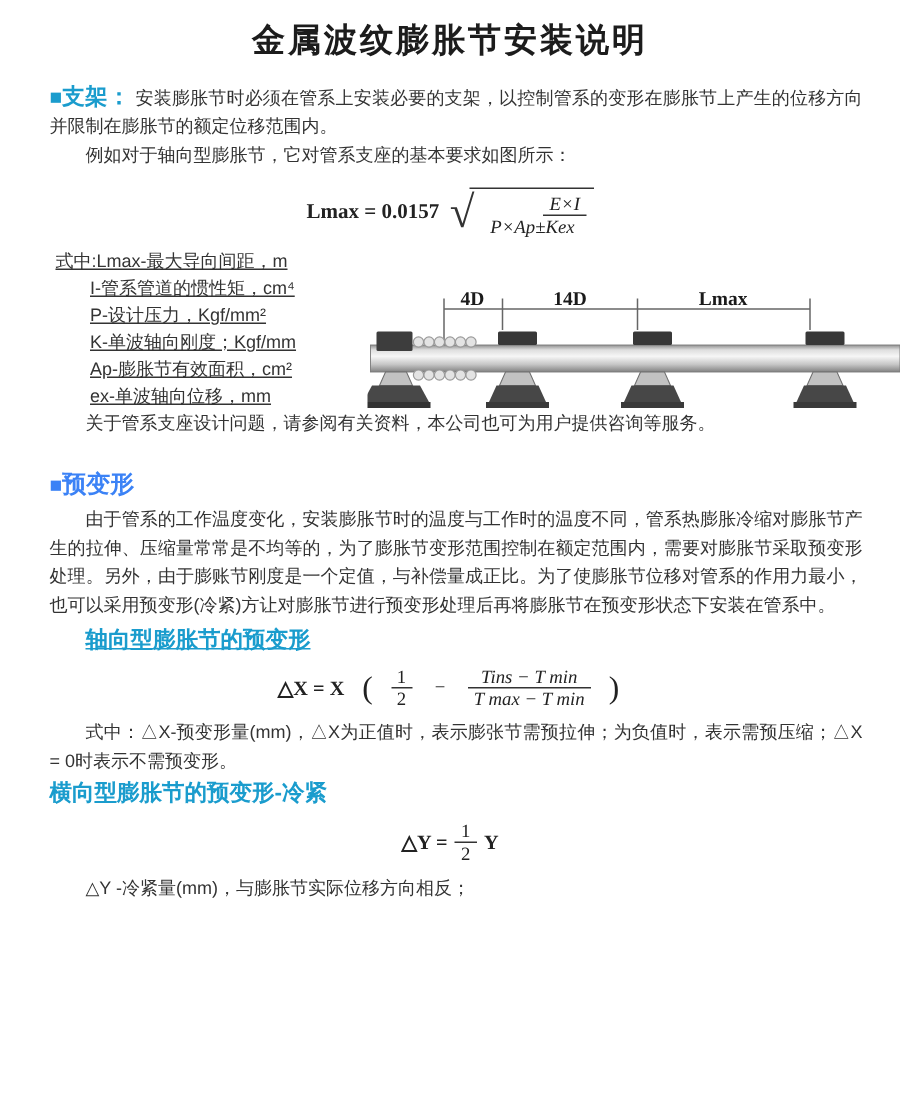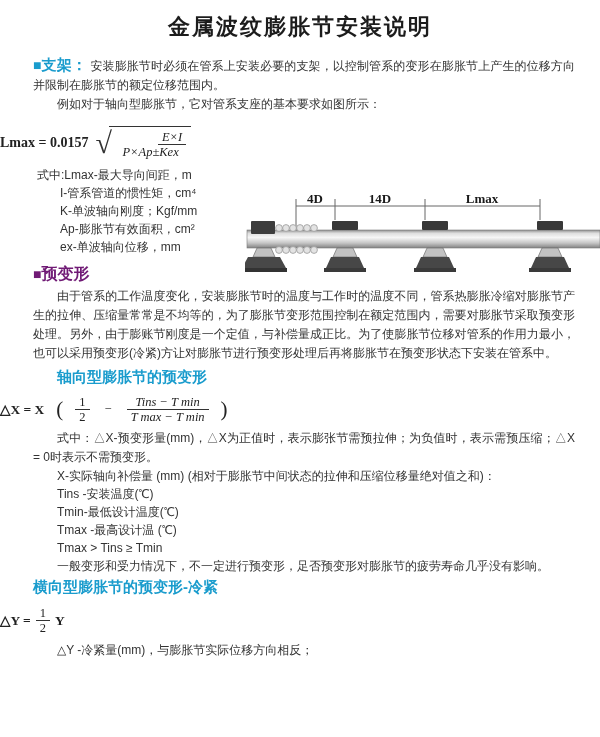--- a/index.html
+++ b/index.html
@@ -29,48 +29,48 @@
   .indent{text-indent:24px;}
   .p1{margin-top:13px;}
   .sec-inline-head{
     color:#1a9ccd;
     font-weight:bold;
     font-size:15px;
   }
   .sq{font-size:14px;}
   
   .formula{
-    display:flex;align-items:center;
+    display:flex;justify-content:center;align-items:center;
     font-family:"Liberation Serif",serif;color:#222;
   }
   .f1{margin:9px 0 5px 0;height:38px;}
   .f-lhs{font-weight:bold;font-size:14px;margin-right:7px;}
   .sqrt-wrap{display:flex;align-items:flex-end;}
   .sqrt-glyph{font-size:30px;line-height:32px;margin-right:-3px;font-weight:400;color:#333;}
   .rooted{border-top:1.6px solid #333;padding:1px 5px 0 6px;}
   .frac{display:inline-flex;flex-direction:column;align-items:center;font-size:12.5px;line-height:14px;}
   .frac.it{font-style:italic;}
   .frac .num{padding:0 4px;}
   .frac .den{border-top:1px solid #333;padding:0 4px;}
   .rooted .num{border-bottom:1px solid #333;margin-left:43px;}
   
-  .defs{margin-left:37px;line-height:18px;}
+  .defs{margin-left:37px;line-height:18px;text-decoration:underline;}
   .defs .def-line{white-space:nowrap;}
   .defs .def-line:not(:first-child){padding-left:23px;}
   .note-line{margin-left:37px;line-height:18.5px;white-space:nowrap;}
   .note-line.svc{margin-left:37px;text-indent:20px;}
   
   .sec-head{
-    margin:7px 0 2px 33px;
-    color:#701a75;font-weight:bold;font-size:16px;line-height:22px;
+    margin:20px 0 2px 33px;
+    color:#3b82f6;font-weight:bold;font-size:16px;line-height:22px;
   }
   .sub-head{
     color:#1a9ccd;font-weight:bold;font-size:15px;line-height:20px;
   }
-  .sub-head.axial{margin:4px 0 2px 57px;}
+  .sub-head.axial{margin:4px 0 2px 57px;text-decoration:underline;}
   .sub-head.lateral{margin:2px 0 2px 33px;}
   .f2{margin:5px 0 3px 0;height:34px;font-size:12.5px;gap:10px;}
   .f2 .bold{font-weight:bold;font-size:13.5px;}
   .big-paren{font-size:21px;font-weight:400;line-height:21px;margin:0 2px;}
   .f2 .minus{margin:0 5px;}
   .f3{margin:8px 0 6px 0;height:30px;}
   .f3 .bold{font-weight:bold;font-size:13.5px;}
   .f3 .frac{margin:0 5px;}
   .axial-defs{margin-left:57px;line-height:18px;}
   .axial-defs .def-line{white-space:nowrap;}
@@ -103,24 +103,26 @@
           <span class="num">E×I</span>
           <span class="den" style="border-top:none;">P×Ap±Kex</span>
         </span>
       </span>
     </span>
   </div>
 
   <div class="defs">
     <div class="def-line">式中:Lmax-最大导向间距，m</div>
     <div class="def-line">I-管系管道的惯性矩，cm⁴</div>
+    <div class="def-line">P-设计压力，Kgf/mm²</div>
     <div class="def-line">K-单波轴向刚度；Kgf/mm</div>
     <div class="def-line">Ap-膨胀节有效面积，cm²</div>
     <div class="def-line">ex-单波轴向位移，mm</div>
   </div>
+  <div class="note-line svc">关于管系支座设计问题，请参阅有关资料，本公司也可为用户提供咨询等服务。</div>
 
   <div class="diagram">
     <svg width="357" height="105" viewBox="0 0 357 105">
       <defs>
         <linearGradient id="pipeGrad" x1="0" y1="0" x2="0" y2="1">
           <stop offset="0" stop-color="#8f8f8f"></stop>
           <stop offset="0.18" stop-color="#dedede"></stop>
           <stop offset="0.42" stop-color="#f6f6f6"></stop>
           <stop offset="0.72" stop-color="#c6c6c6"></stop>
           <stop offset="1" stop-color="#828282"></stop>
@@ -198,28 +200,20 @@
     <span class="minus">−</span>
     <span class="frac it">
       <span class="num">Tins − T min</span>
       <span class="den">T max − T min</span>
     </span>
     <span class="big-paren">)</span>
   </div>
 
   <div class="para indent">式中：△X-预变形量(mm)，△X为正值时，表示膨张节需预拉伸；为负值时，表示需预压缩；△X = 0时表示不需预变形。</div>
 
-  <div class="axial-defs">
-    <div class="def-line">X-实际轴向补偿量 (mm) (相对于膨胀节中间状态的拉伸和压缩位移量绝对值之和)：</div>
-    <div class="def-line">Tins -安装温度(℃)</div>
-    <div class="def-line">Tmin-最低设计温度(℃)</div>
-    <div class="def-line">Tmax -最高设计温 (℃)</div>
-    <div class="def-line">Tmax &gt; Tins ≥ Tmin</div>
-    <div class="def-line">一般变形和受力情况下，不一定进行预变形，足否预变形对膨胀节的疲劳寿命几乎没有影响。</div>
-  </div>
 
   <div class="sub-head lateral">横向型膨胀节的预变形-冷紧</div>
 
   <div class="formula f3">
     <span class="bold">△Y =</span>
     <span class="frac">
       <span class="num">1</span>
       <span class="den">2</span>
     </span>
     <span class="bold">Y</span>

